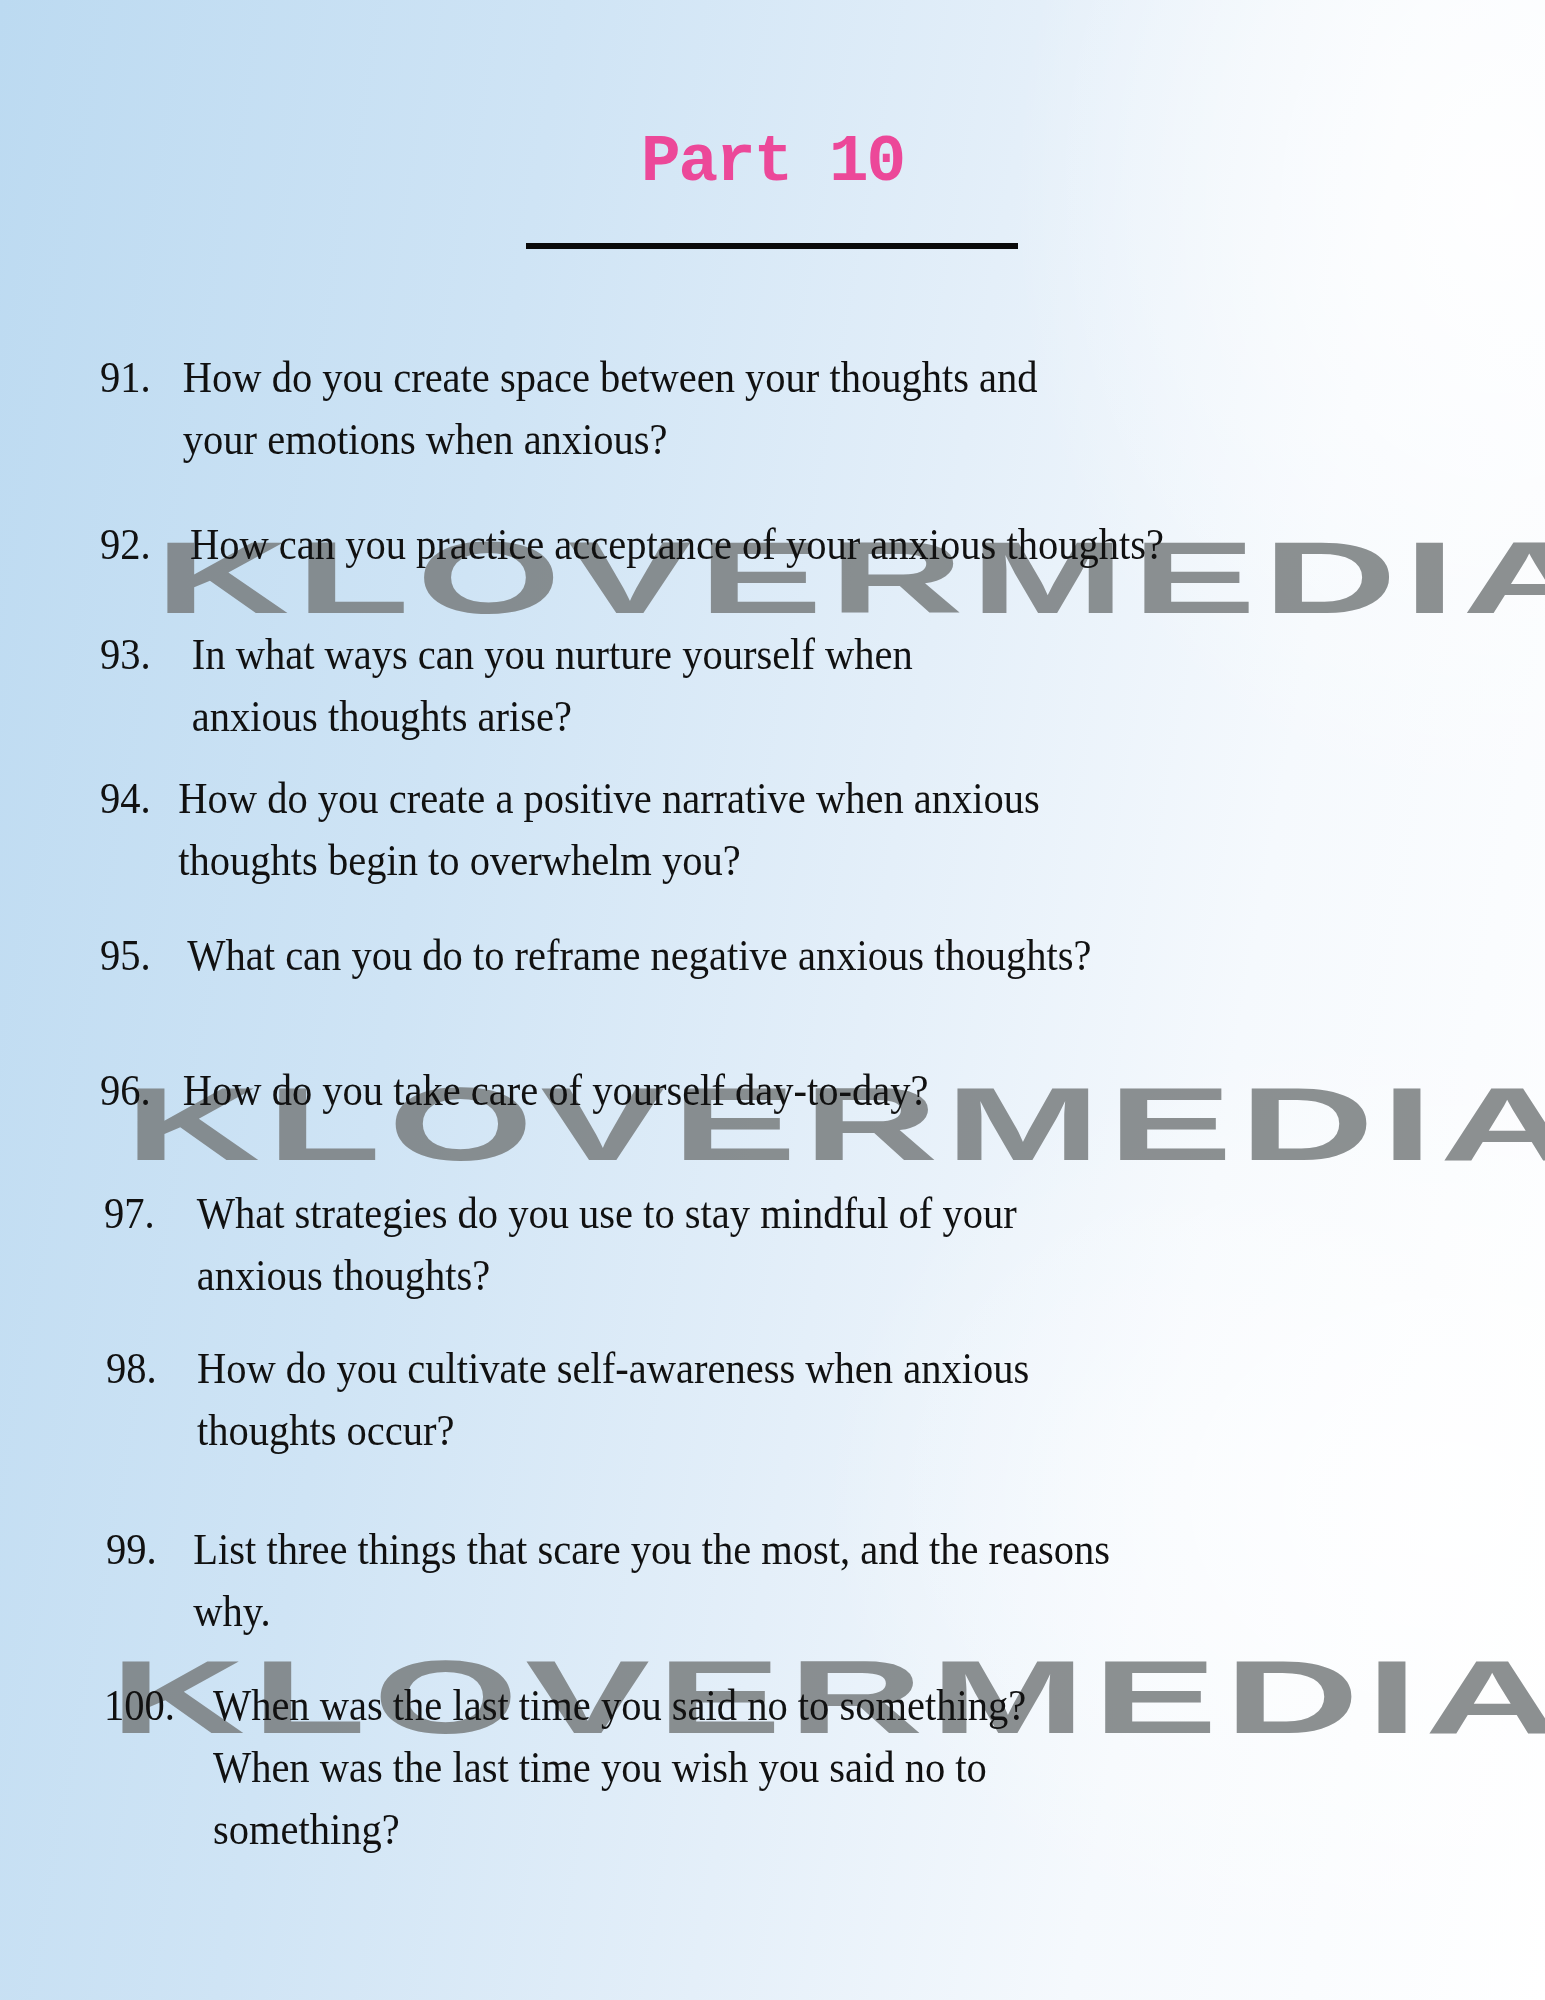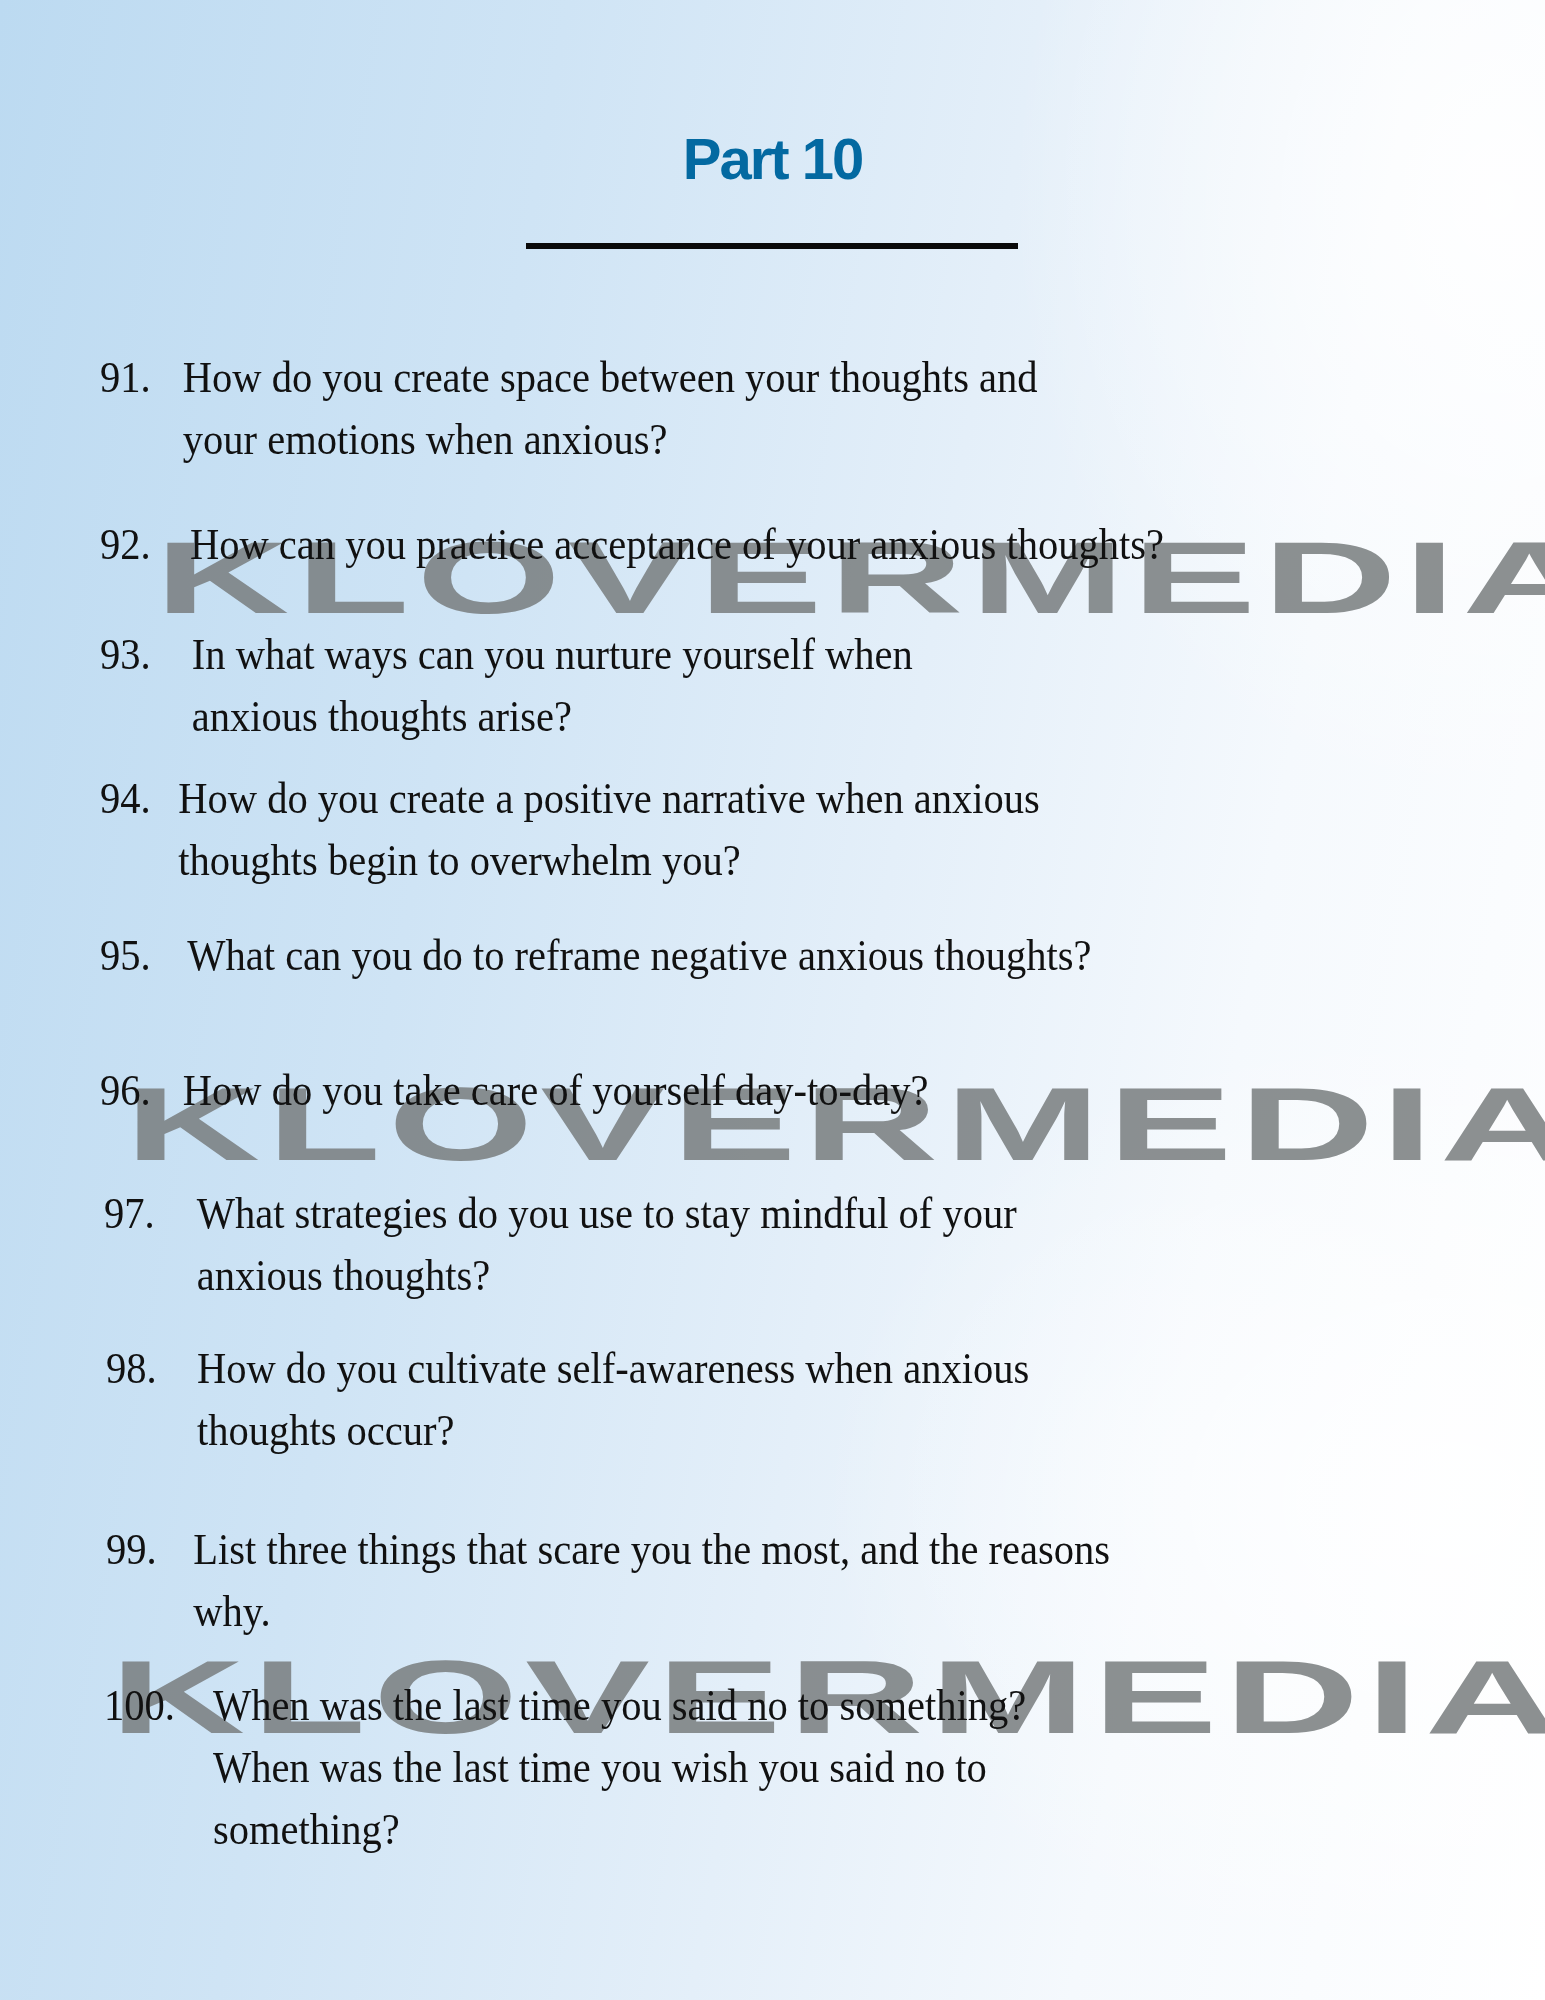--- a/index.html
+++ b/index.html
@@ -7,22 +7,22 @@
     width: 1545px; height: 2000px; position: relative; overflow: hidden;
     background:
       radial-gradient(ellipse 900px 700px at 1450px 1500px, rgba(255,255,255,0.85), rgba(255,255,255,0) 70%),
       radial-gradient(ellipse 700px 900px at 1500px 200px, rgba(255,255,255,0.9), rgba(255,255,255,0) 70%),
       linear-gradient(100deg, #bcdaf1 0%, #cfe4f5 30%, #e4eff9 55%, #f5f9fd 75%, #ffffff 100%);
     font-family: "Liberation Serif", serif;
     color: #111;
   }
   .title {
     position: absolute; left: 0; width: 1545px; top: 130px; text-align: center;
-    font-family: Liberation Sans, sans-serif; font-weight: bold; font-size: 58px;
-    letter-spacing: -2px; color: #0369a1; line-height: 1;
+    font-family: Liberation Mono, monospace; font-weight: bold; font-size: 66px;
+    letter-spacing: -2px; color: #ec4899; line-height: 1;
   }
   .rule {
     position: absolute; left: 526px; top: 243px; width: 492px; height: 6px; background: #0a0a0a;
   }
   .watermark {
     position: absolute; font-family: "Liberation Sans", sans-serif; font-weight: bold;
     color: rgba(120,124,126,0.85); font-size: 108px; line-height: 1; white-space: nowrap;
     transform-origin: left top; letter-spacing: 4px;
   }
   .q { position: absolute; font-size: 45px; line-height: 62px; white-space: nowrap;

